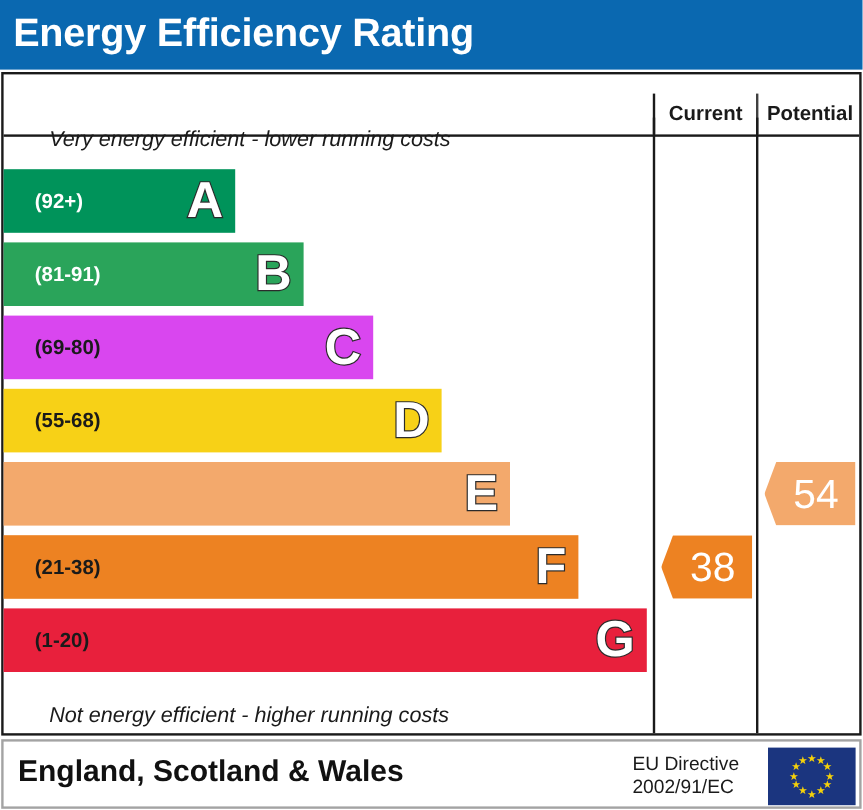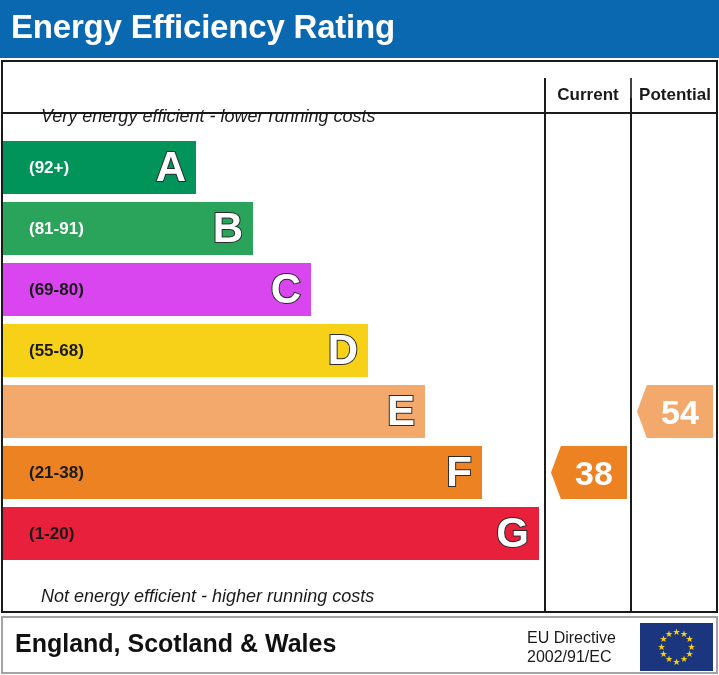--- a/index.html
+++ b/index.html
@@ -140,21 +140,21 @@
     position: absolute;
     height: 53px;
     box-sizing: border-box;
     clip-path: polygon(0% 50%, 13% 0%, 100% 0%, 100% 100%, 13% 100%);
     display: flex;
     align-items: center;
     justify-content: center;
   }
   .marker .value {
     font-size: 34px;
-    font-weight: bold;
+    font-weight: normal;
     color: #ffffff;
     padding-left: 10px;
     line-height: 1;
   }
 
   
   .footer {
     position: absolute;
     left: 1px;
     top: 616px;

